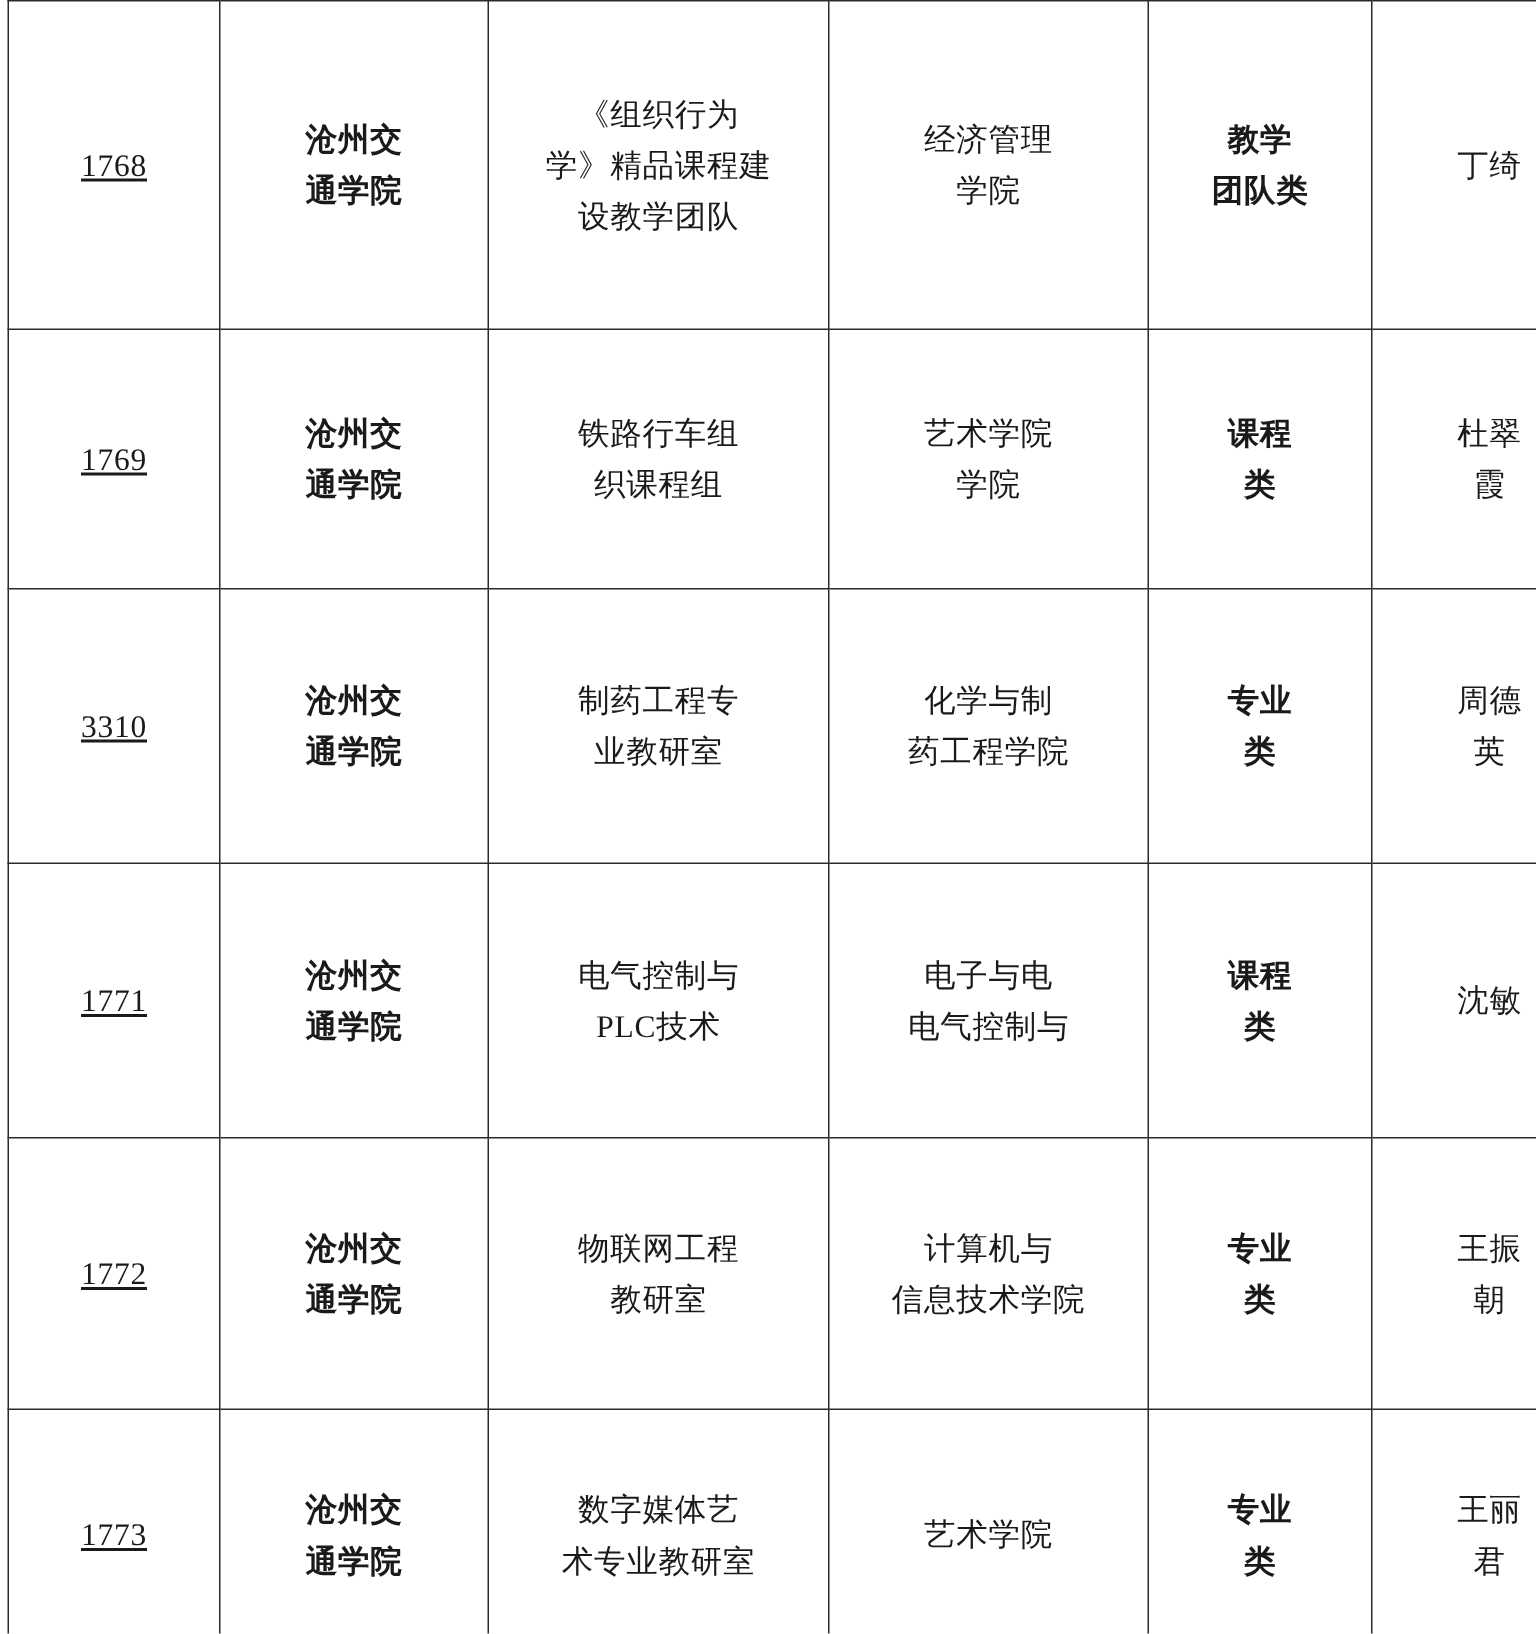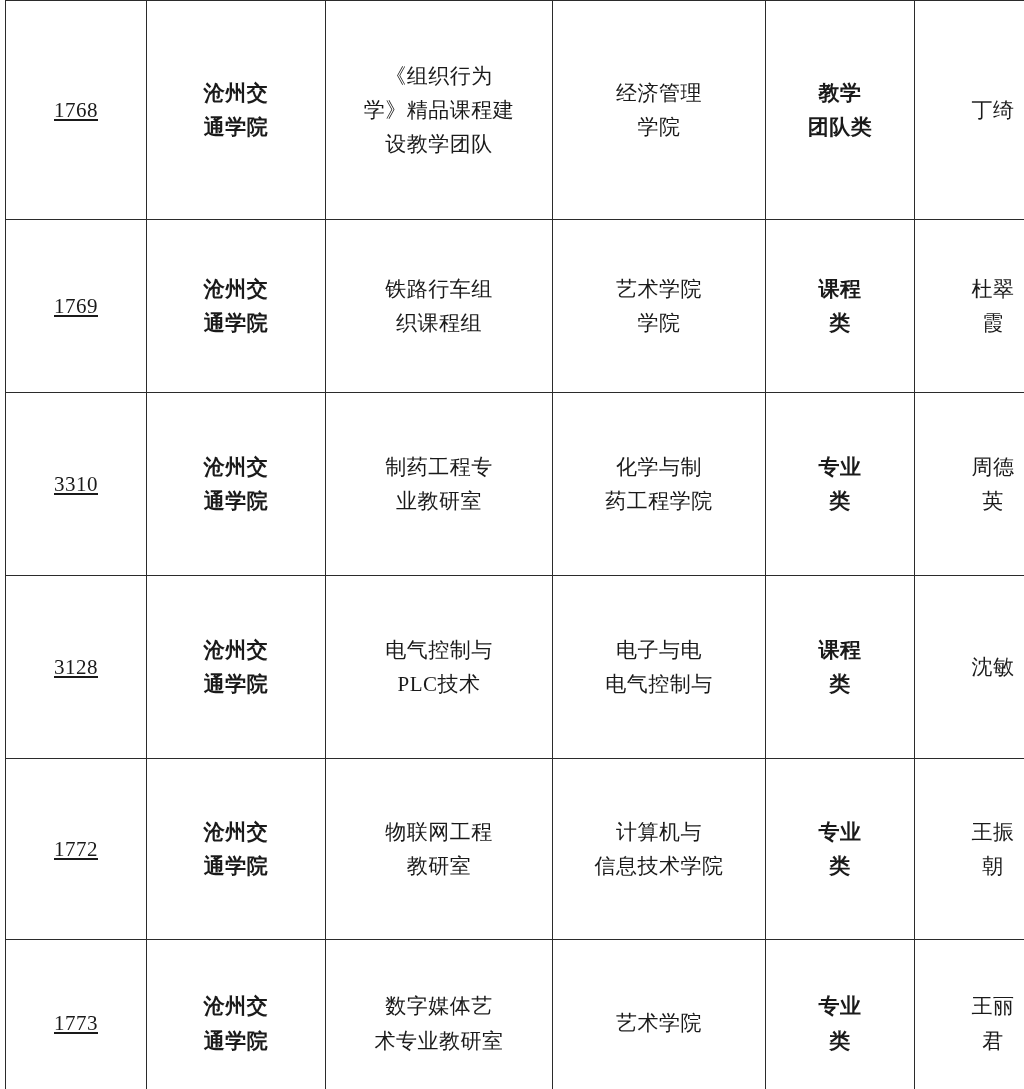--- a/index.html
+++ b/index.html
@@ -138,21 +138,21 @@
             <span class="cell-text">专业
 类</span>
           </td>
         <td class="col-leader">
             <span class="cell-text">周德
 英</span>
           </td>
       </tr>
       <tr class="r3">
         <td class="col-id">
-            <span class="cell-text">3128</span>
+            <span class="cell-text">1771</span>
           </td>
         <td class="col-school">
             <span class="cell-text">沧州交
 通学院</span>
           </td>
         <td class="col-name">
             <span class="cell-text">电气控制与
 PLC技术</span>
           </td>
         <td class="col-college">

